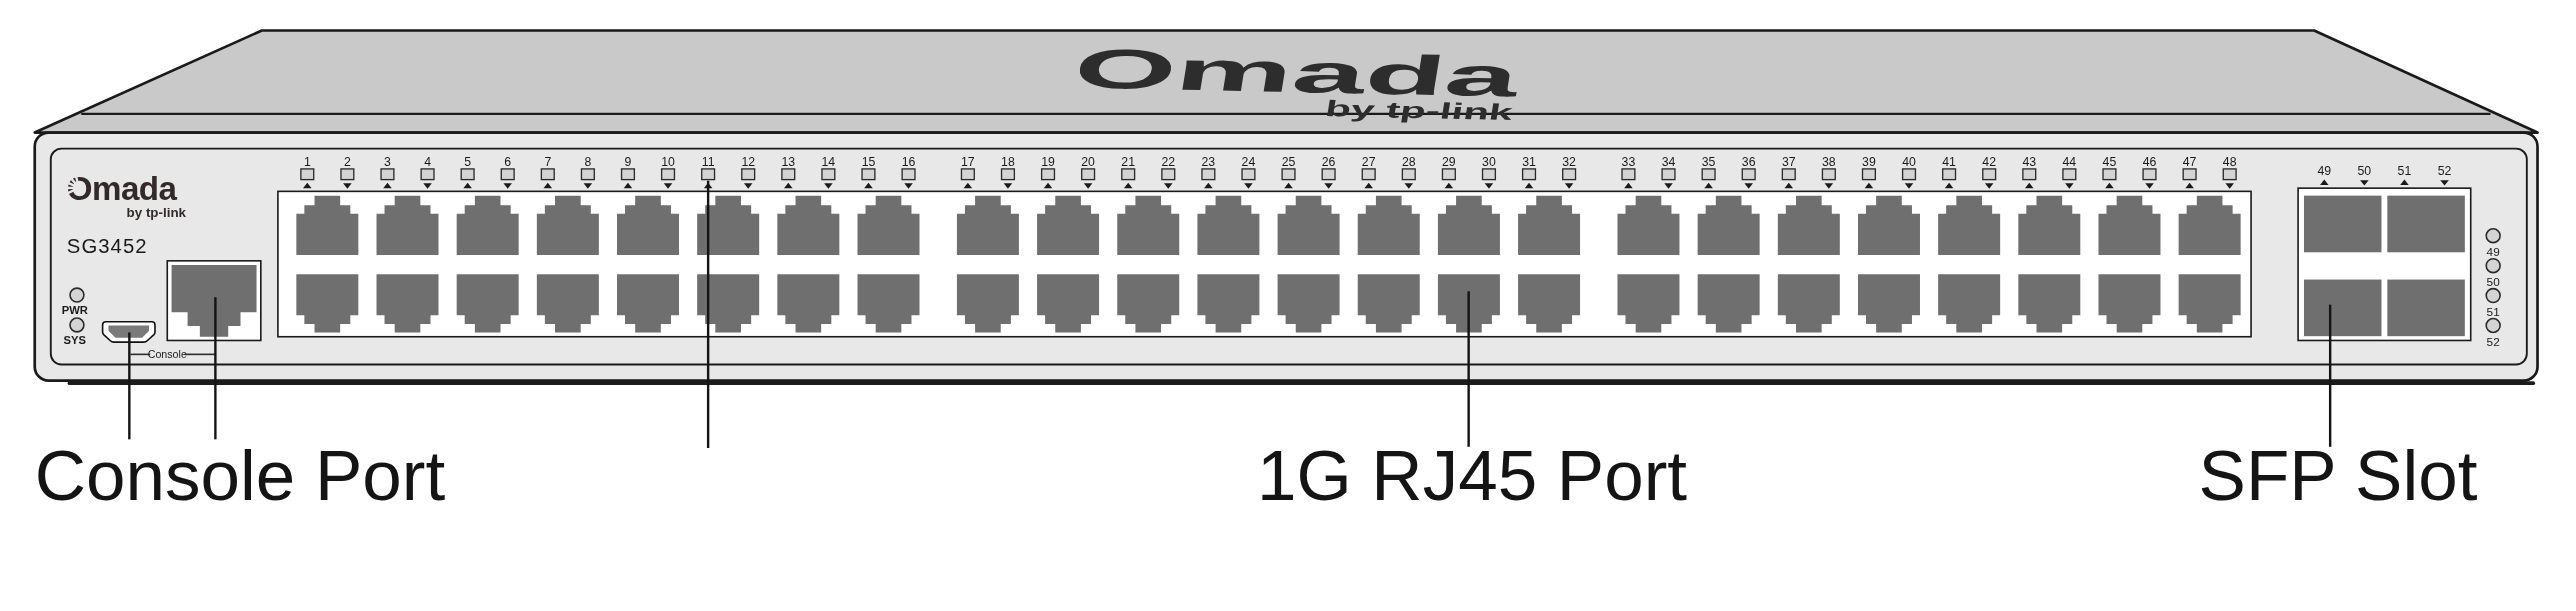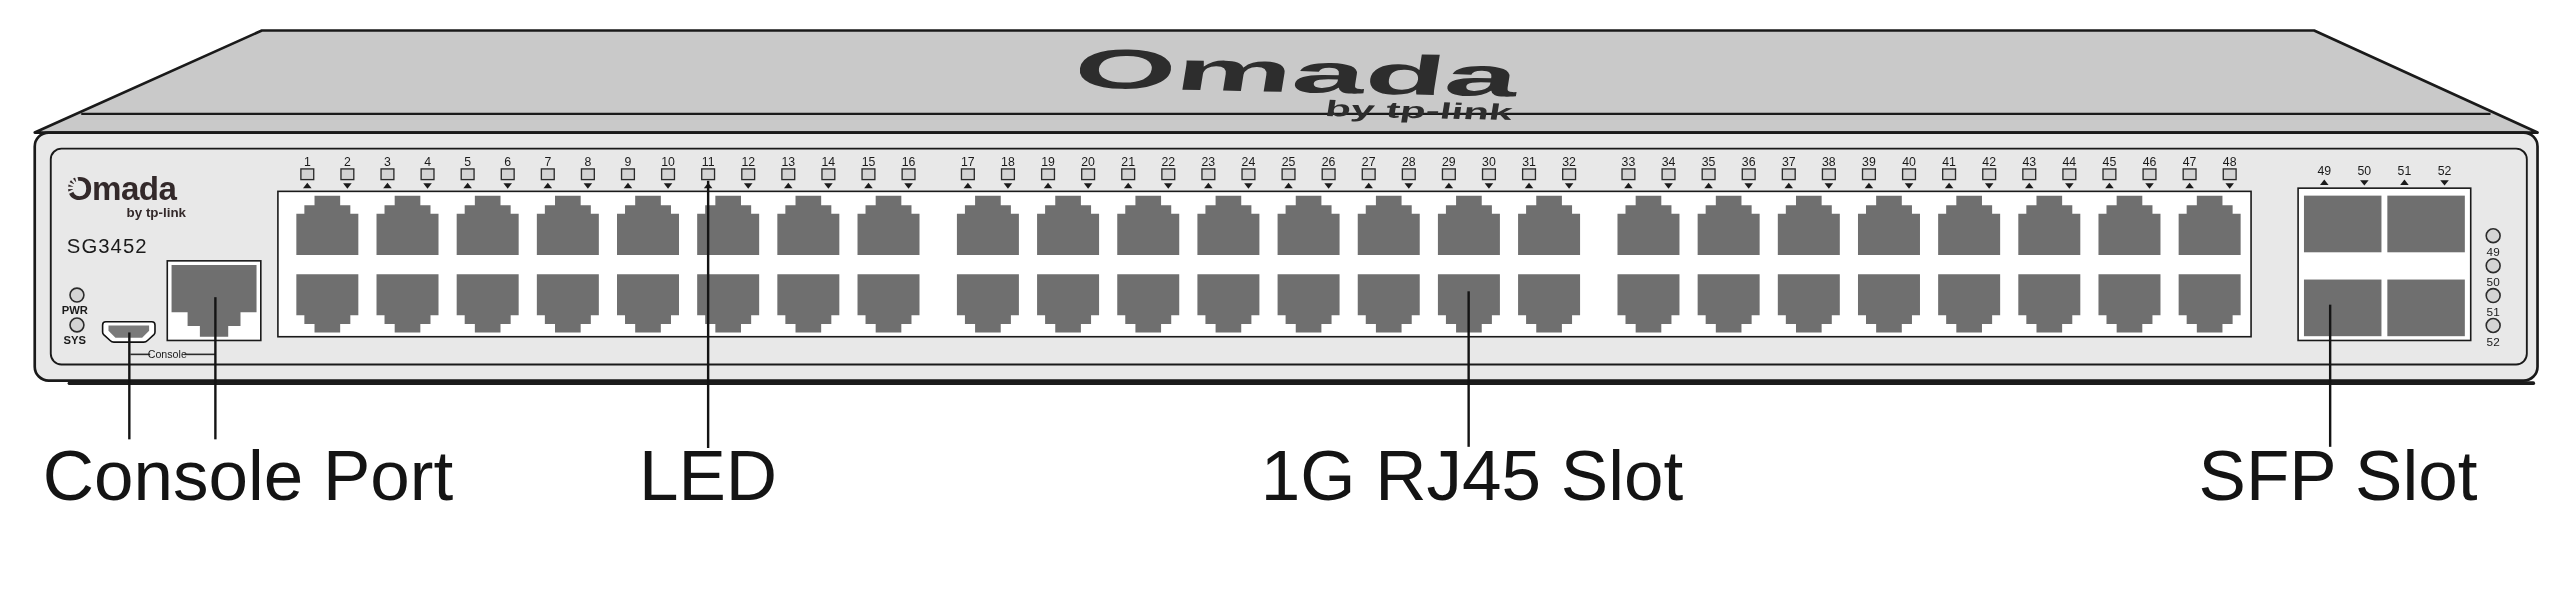--- a/index.html
+++ b/index.html
@@ -29,21 +29,21 @@
 
   .brand-main{font-size:62px;font-weight:700;fill:var(--logo,#33292a);letter-spacing:-1px;}
   .brand-sub{font-size:25px;font-weight:700;fill:var(--logo,#33292a);}
   .model{font-size:38px;font-weight:400;letter-spacing:2px;}
   .emboss-main{font-size:104px;font-weight:700;fill:#2d2d2d;}
   .emboss-sub{font-size:42px;font-weight:700;fill:#2d2d2d;}
   .sun-ray{stroke:var(--chassis-front,#e8e8e8);stroke-width:4.5;}
 
   .callout{position:absolute;transform:translateX(-50%);text-align:center;white-space:nowrap;
            font-size:71px;line-height:80px;font-weight:300;color:#141414;}
-  #callout-console{left:248px;top:436px;text-align:center;}
+  #callout-console{left:240px;top:436px;text-align:center;}
   #callout-led{left:708px;top:436px;}
   #callout-rj45{left:1472px;top:436px;}
   #callout-sfp{left:2338px;top:436px;text-align:right;}
 </style>
 </head>
 <body>
 
 <div id="stage">
   <svg width="2576" height="612" viewBox="0 0 4820 1145">
 
@@ -312,17 +312,16 @@
     <line class="leader" x1="242" y1="622" x2="242" y2="822"></line>
     <line class="leader" x1="403" y1="556" x2="403" y2="822"></line>
     <line class="leader" x1="1325" y1="338" x2="1325" y2="838"></line>
     <line class="leader" x1="2748" y1="545" x2="2748" y2="836"></line>
     <line class="leader" x1="4360" y1="570" x2="4360" y2="836"></line>
   </svg>
 
   <div class="callout" id="callout-console">
     <div>Console Port</div>
   </div>
-  <div class="callout" id="callout-led">LED</div>
-  <div class="callout" id="callout-rj45">1G RJ45 Slot</div>
+  <div class="callout" id="callout-rj45">1G RJ45 Port</div>
   <div class="callout" id="callout-sfp">SFP Slot</div>
 </div>
 
 
 </body></html>

